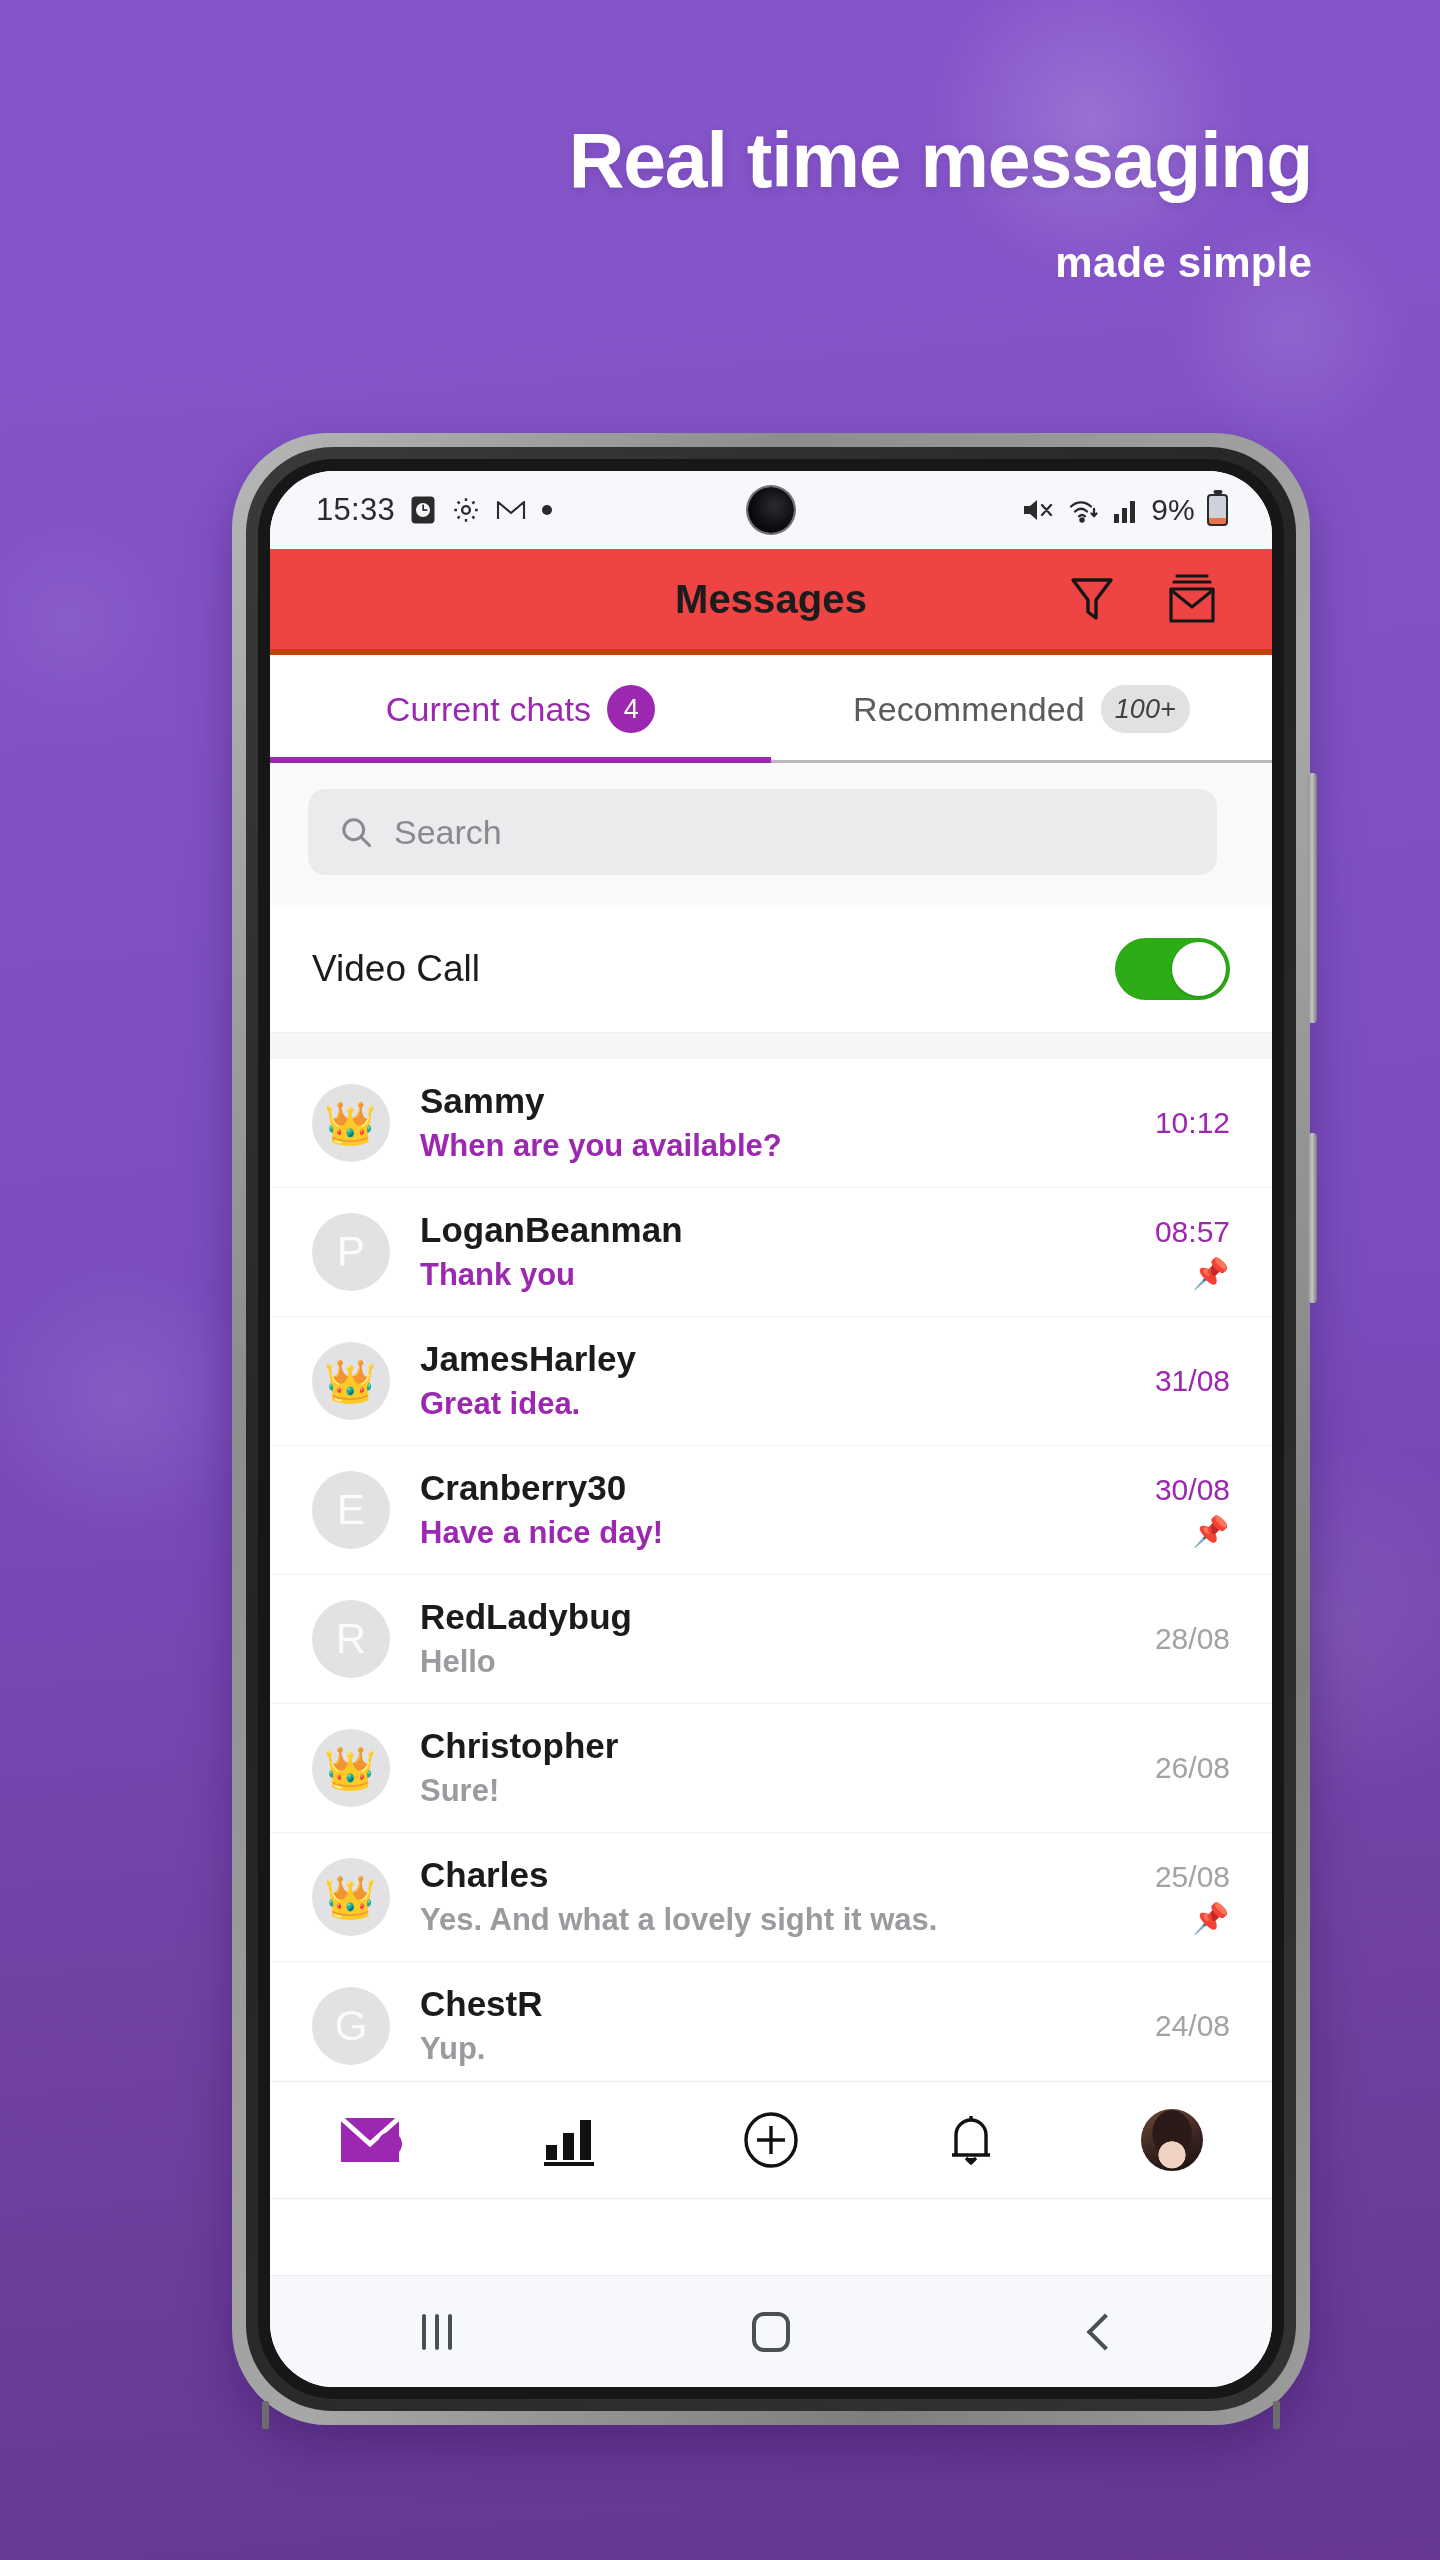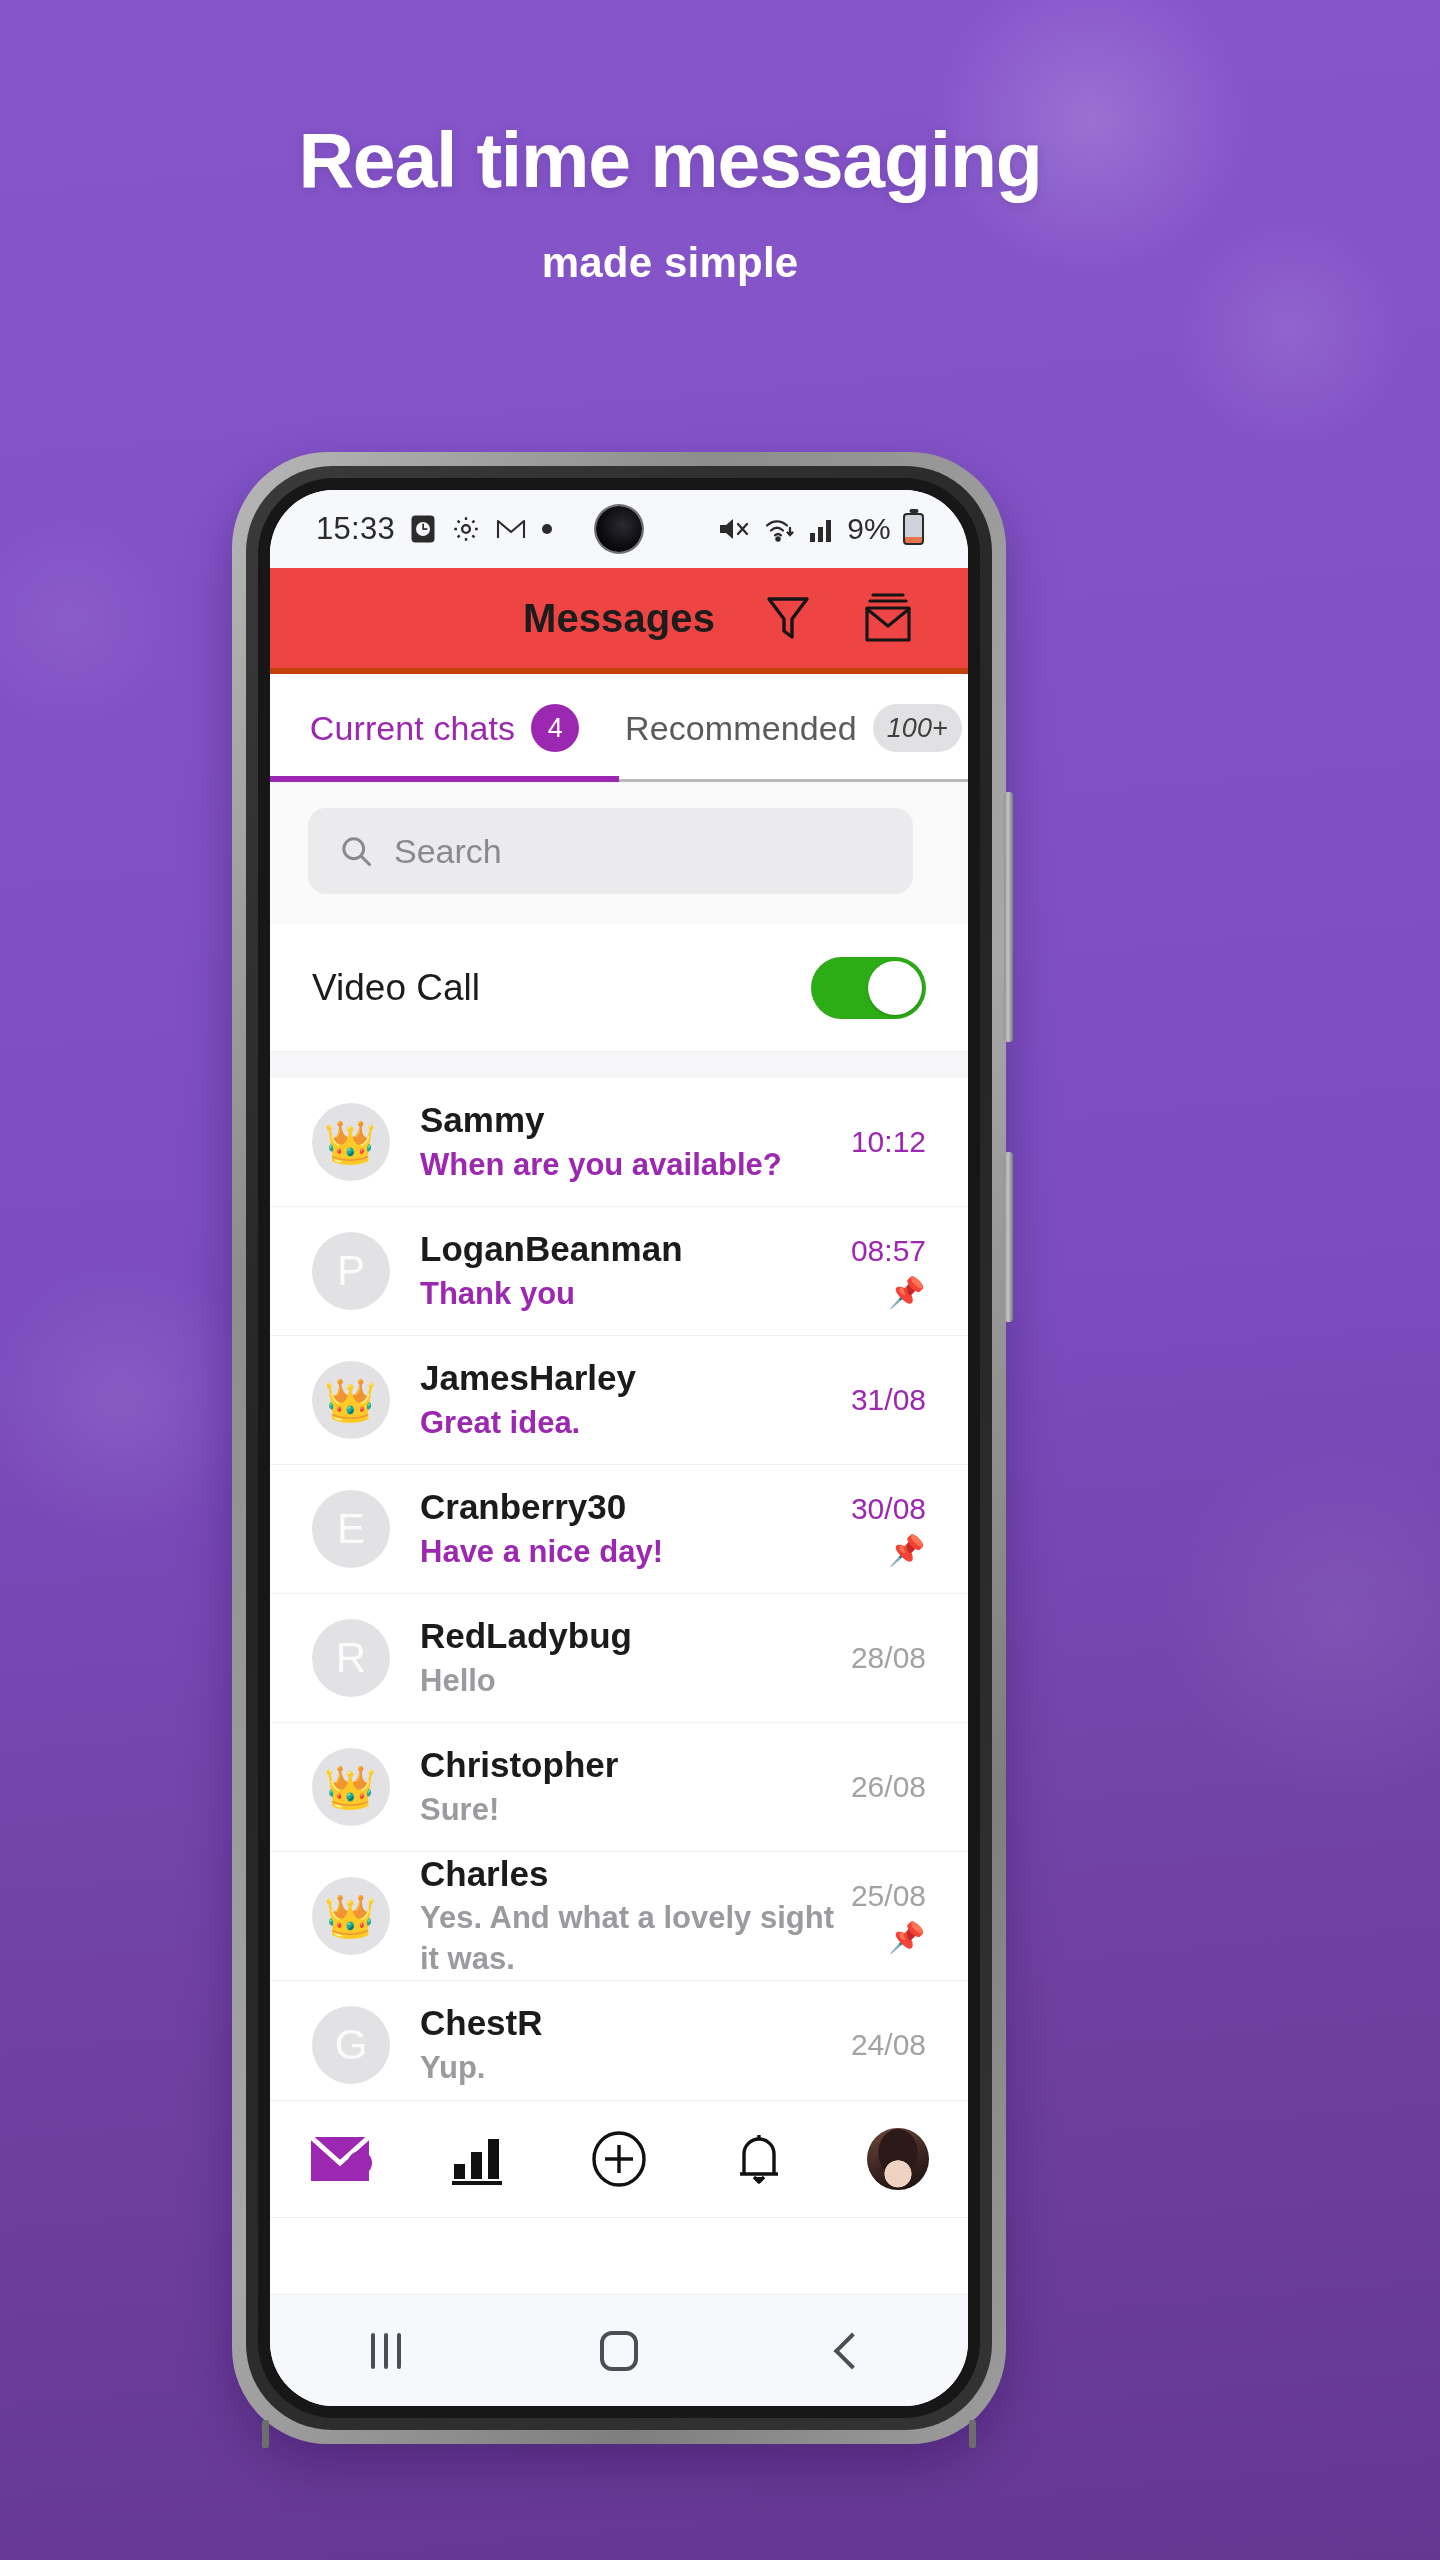--- a/index.html
+++ b/index.html
@@ -14,38 +14,38 @@
     background:
       radial-gradient(circle 230px at 1090px 120px, rgba(255,255,255,0.17), rgba(255,255,255,0) 70%),
       radial-gradient(circle 170px at 1290px 330px, rgba(255,255,255,0.10), rgba(255,255,255,0) 70%),
       radial-gradient(circle 200px at 120px 1400px, rgba(255,255,255,0.09), rgba(255,255,255,0) 70%),
       radial-gradient(circle 260px at 1340px 1620px, rgba(255,255,255,0.07), rgba(255,255,255,0) 70%),
       radial-gradient(circle 150px at 70px 620px, rgba(255,255,255,0.06), rgba(255,255,255,0) 70%),
       linear-gradient(175deg, #8655cb 0%, #8152c4 28%, #7a4cbd 52%, #6f409f 78%, #653793 100%);
   }
 
   
-  .hero { position: absolute; left: 14px; top: 0; width: 1312px; text-align: center; }
+  .hero { position: absolute; left: 0; top: 0; width: 1312px; text-align: right; }
   .hero-title {
     margin-top: 122px;
     font-size: 77px; font-weight: bold; color: #ffffff;
     letter-spacing: -1.2px; line-height: 1;
     text-shadow: 0 2px 10px rgba(60,25,100,0.18);
   }
   .hero-sub {
     margin-top: 40px;
     font-size: 42px; color: #ffffff; font-weight: bold;
     letter-spacing: 0.2px;
   }
 
   
   #phone {
     position: absolute;
-    left: 232px; top: 452px;
-    width: 774px; height: 1992px;
+    left: 232px; top: 433px;
+    width: 1078px; height: 1992px;
   }
   .frame-outer {
     position: absolute; inset: 0;
     border-radius: 96px;
     background: linear-gradient(120deg, #b7b7b7 0%, #8d8d8d 25%, #a7a7a7 55%, #7e7e7e 80%, #9d9d9d 100%);
     box-shadow: 0 22px 48px rgba(40,12,80,0.36);
   }
   .frame-mid {
     position: absolute; inset: 14px;
     border-radius: 86px;

